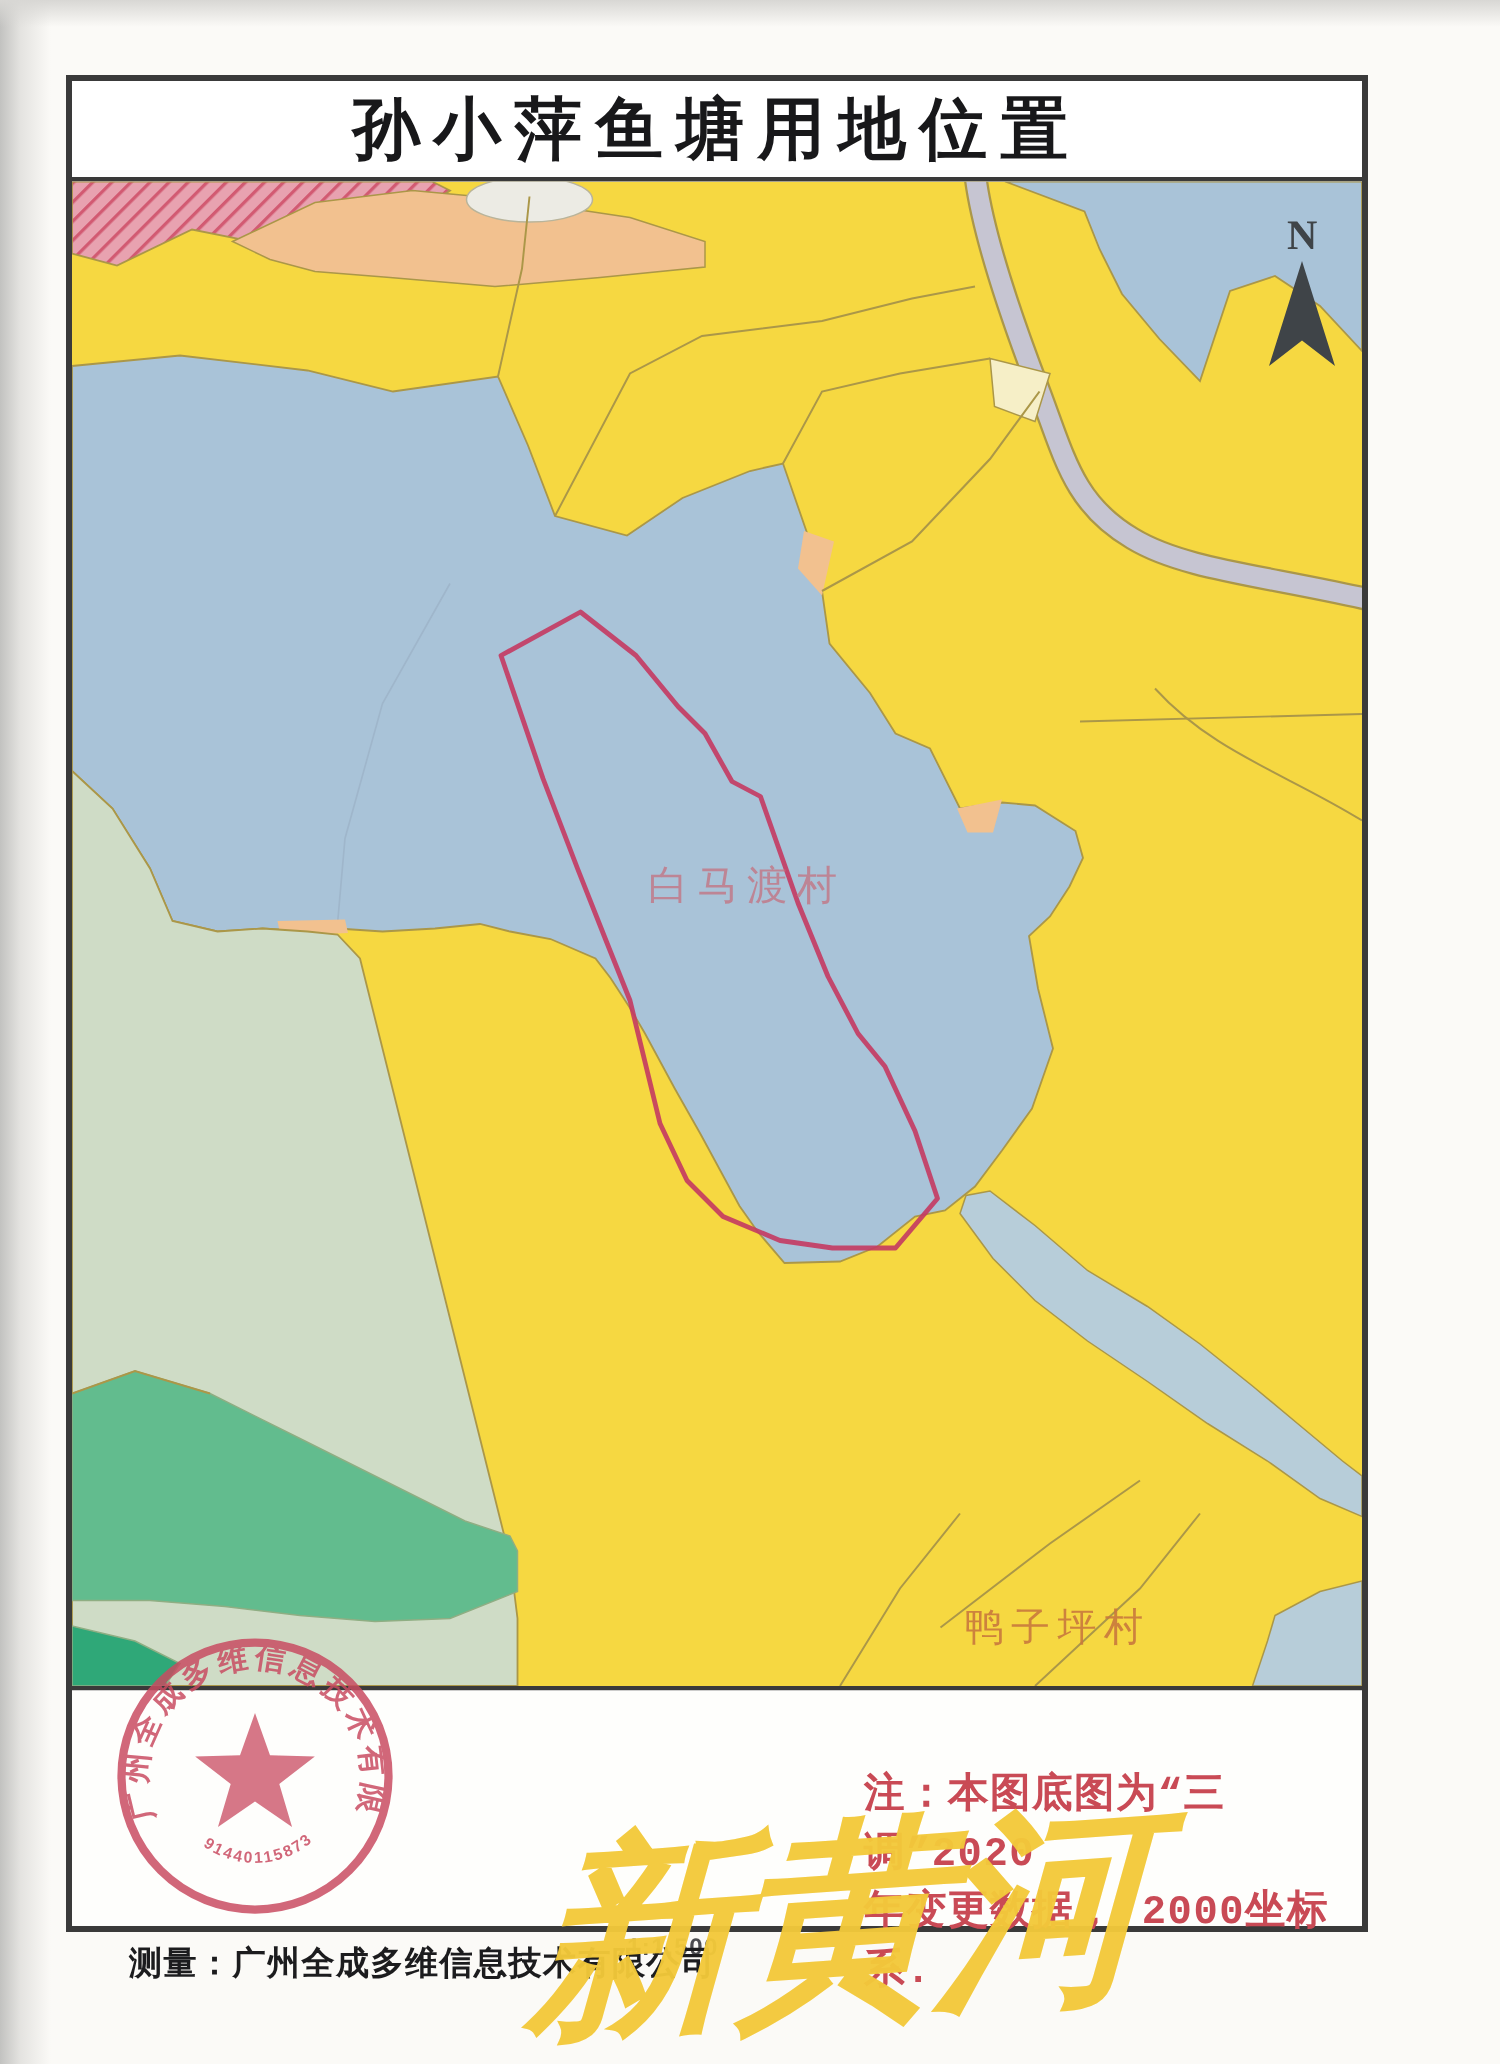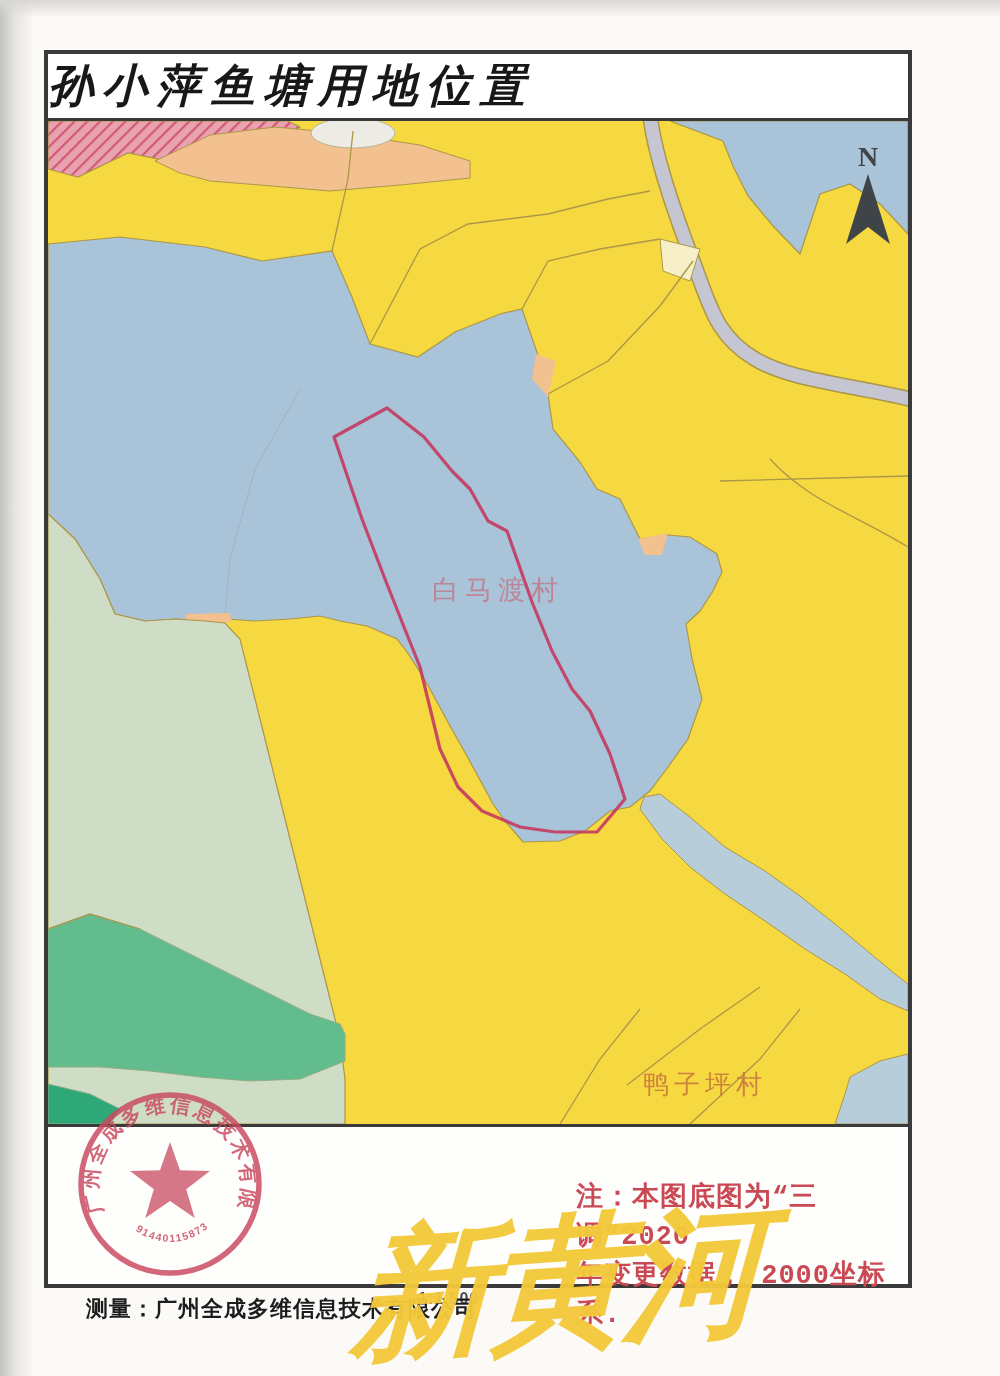--- a/index.html
+++ b/index.html
@@ -12,21 +12,21 @@
     background:linear-gradient(90deg,#c2c2c0 0%,#e4e3e0 40%,rgba(250,250,247,0) 100%);z-index:1;}
   .scan-shade-top{position:absolute;left:0;top:0;width:1000px;height:18px;
     background:linear-gradient(180deg,#d8d7d4 0%,rgba(250,250,247,0) 100%);z-index:1;}
   .frame{
     position:absolute;left:44px;top:50px;width:868px;height:1238px;
     border:4px solid #3a3a3a;background:#ffffff;box-sizing:border-box;z-index:2;
   }
   .titlebox{
     position:absolute;left:0;top:0;width:100%;height:64px;
     border-bottom:3px solid #3a3a3a;box-sizing:content-box;
-    display:flex;align-items:center;justify-content:flex-start;font-style:italic;
+    display:flex;align-items:center;justify-content:center;
   }
   .title{
     font-size:45px;font-weight:700;color:#18181a;letter-spacing:9px;
     font-family:"Liberation Serif", serif;white-space:nowrap;
   }
   .mapbox{
     position:absolute;left:0;top:67px;width:860px;height:1003px;
     border-bottom:3px solid #3a3a3a;overflow:hidden;
   }
   .mapbox svg{display:block;}

